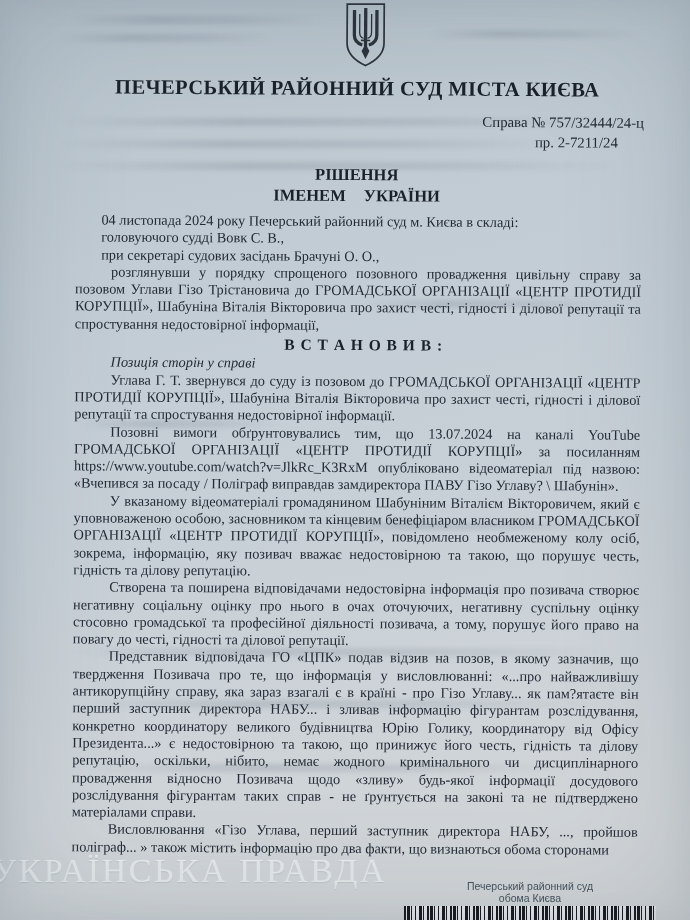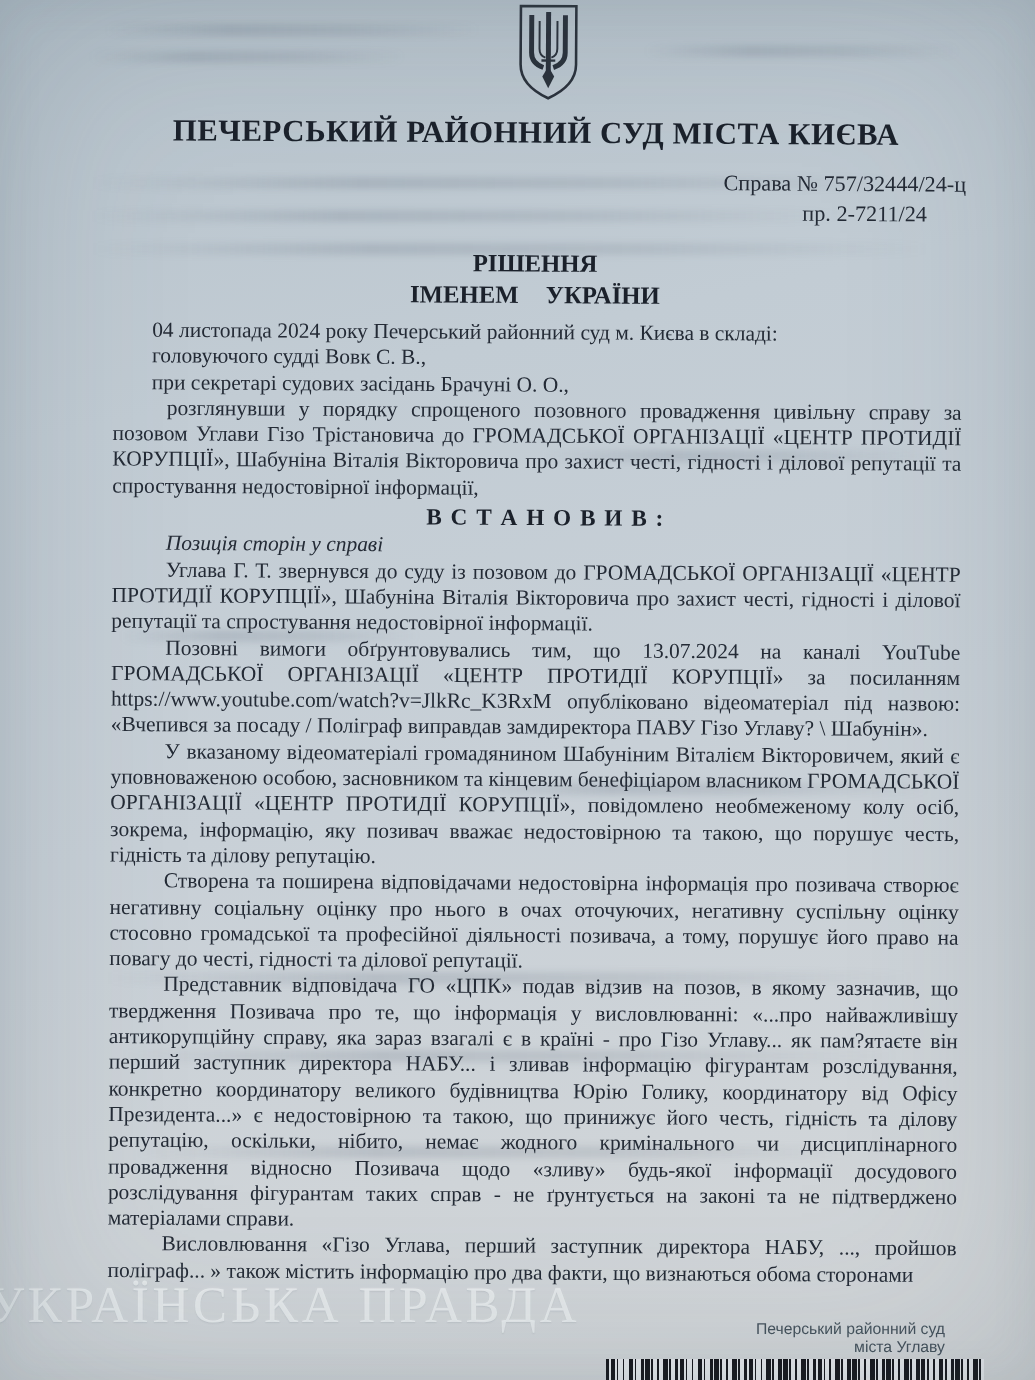--- a/index.html
+++ b/index.html
@@ -28,21 +28,21 @@
   .textcol{margin:8px 50px 0 74px;font-size:14.3px;line-height:17.3px;}
   .intro-line{padding-left:26px;}
   .para{text-align:justify;text-indent:36px;overflow-wrap:break-word;}
   .resolved{font-weight:bold;text-align:center;letter-spacing:1px;
     font-size:15.5px;padding:2px 0 2px 0;transform:translateX(6px);color:#1b212b;}
   .section-head{font-style:italic;padding-left:36px;}
   .watermark{position:absolute;left:-8px;top:852px;z-index:6;
     font-size:34px;font-weight:400;letter-spacing:2.5px;white-space:nowrap;
     color:rgba(249,251,252,.62);text-shadow:0 1px 1px rgba(70,85,100,.15),0 0 2px rgba(255,255,255,.25);}
   .stamp{position:absolute;left:430px;top:880px;width:200px;z-index:5;
-    text-align:right;font-family:"Liberation Sans","DejaVu Sans",sans-serif;
+    text-align:center;font-family:"Liberation Sans","DejaVu Sans",sans-serif;
     font-size:10.5px;line-height:12px;color:#45525c;}
   .barcode{position:absolute;left:404px;top:906px;width:252px;height:14px;z-index:5;
     background:repeating-linear-gradient(90deg,
       #14151a 0 2px,#e8ebee 2px 3px,#14151a 3px 6px,#e8ebee 6px 7px,
       #14151a 7px 8px,#e8ebee 8px 11px,#14151a 11px 12px,#e8ebee 12px 15px,
       #14151a 15px 18px,#e8ebee 18px 19px,#14151a 19px 20px,#e8ebee 20px 23px);}
 </style>
 </head>
 <body>
 
@@ -106,18 +106,18 @@
     <div class="para">Представник відповідача ГО «ЦПК» подав відзив на позов, в якому зазначив, що твердження Позивача про те, що інформація у висловлюванні: «...про найважливішу антикорупційну справу, яка зараз взагалі є в країні - про Гізо Углаву... як пам?ятаєте він перший заступник директора НАБУ... і зливав інформацію фігурантам розслідування, конкретно координатору великого будівництва Юрію Голику, координатору від Офісу Президента...» є недостовірною та такою, що принижує його честь, гідність та ділову репутацію, оскільки, нібито, немає жодного кримінального чи дисциплінарного провадження відносно Позивача щодо «зливу» будь-якої інформації досудового розслідування фігурантам таких справ - не ґрунтується на законі та не підтверджено матеріалами справи.</div>
     <div class="para">Висловлювання «Гізо Углава, перший заступник директора НАБУ, ..., пройшов поліграф... » також містить інформацію про два факти, що визнаються обома сторонами</div>
   </div>
 
 </div>
 
 <div class="watermark">УКРАЇНСЬКА ПРАВДА</div>
 
 <div class="stamp">
   <div>Печерський районний суд</div>
-  <div>міста Углаву</div>
+  <div>обома Києва</div>
 </div>
 
 <div class="barcode"></div>
 
 <div class="vignette"></div>
 
 </body></html>

